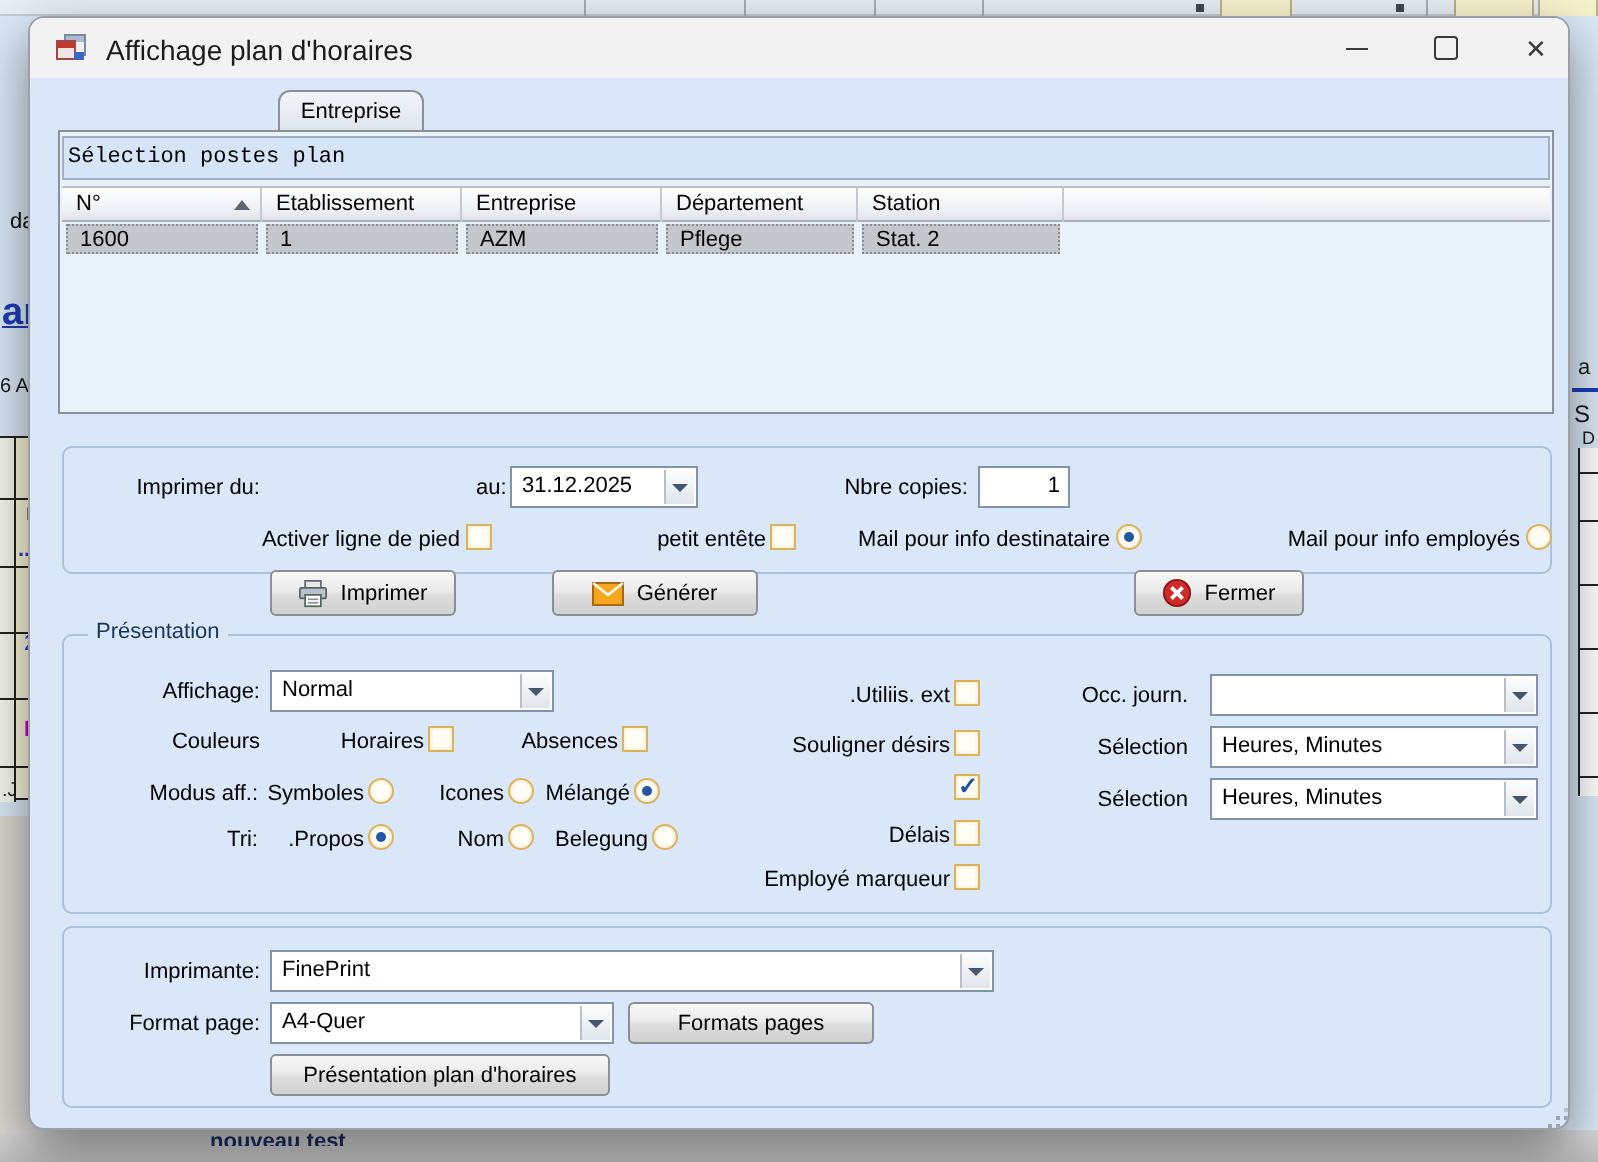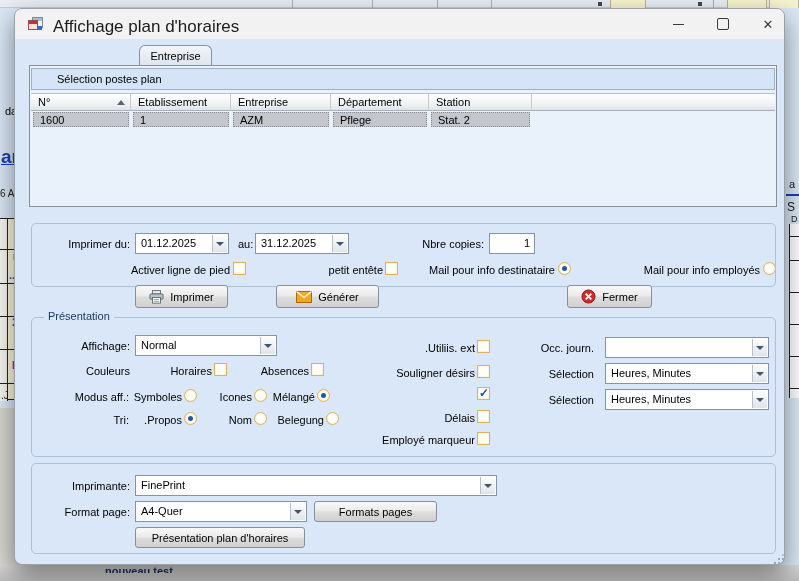--- a/index.html
+++ b/index.html
@@ -33,33 +33,33 @@
   .bgr-table { left:4px; top:216px; width:10px; height:174px; background:#ffffff; border-left:1px solid #222; }
   .bgr-hline { left:0; width:10px; height:1px; background:#222; }
   .bg-bottom { left:0; top:565px; width:799px; height:16px; background:linear-gradient(#d9d9d9,#bcbcbc); overflow:hidden; }
   .bg-bottom-text { position:absolute; left:105px; top:0px; height:8px; overflow:hidden; font-size:11px; font-weight:bold; color:#1a2a5e; line-height:12px; }
 
   
   .dialog { left:14px; top:8px; width:771px; height:557px; background:#d9e7f8; border:1px solid #9aa0a6;
             border-radius:8px; box-shadow:0 10px 26px rgba(0,0,0,.45); overflow:hidden; }
   .titlebar { left:0; top:0; width:100%; height:30px; background:#f2f2f2; }
   .title-icon { left:12px; top:7px; width:16px; height:16px; }
-  .title-text { left:38px; top:8px; font-size:17px; color:#1b1b1b; white-space:nowrap; }
+  .title-text { left:38px; top:8px; font-size:14px; color:#1b1b1b; white-space:nowrap; }
   .wbtn { top:3px; width:34px; height:24px; display:flex; align-items:center; justify-content:center; }
   .wmin::after { content:""; display:block; width:11px; height:1px; background:#3a3a3a; }
   .wmax::after { content:""; display:block; width:10px; height:10px; border:1px solid #3a3a3a; border-radius:2px; }
   .wclose::after { content:"✕"; font-size:13px; color:#3a3a3a; }
 
   
   .tab { display:flex; align-items:center; justify-content:center; font-size:11px; color:#000;
          border:1px solid #8a9099; border-bottom:none; border-radius:6px 6px 0 0; }
   .tab-active { left:21px; top:32px; width:101px; height:25px; z-index:3; background:linear-gradient(#ffffff,#edf3fa); }
   .tab-idle   { left:124px; top:36px; width:73px; height:21px; background:linear-gradient(#f2f5f9,#dde4ec); }
   .pnl { left:14px; top:56px; width:748px; height:142px; background:#e9f1fb; border:1px solid #8a9099; z-index:2; }
-  .selbar { left:1px; top:2px; width:744px; height:22px; background:#d5e4f6; border:1px solid #9fb0c4; font-size:11px; padding:4px 0 0 25px; color:#000; }
+  .selbar { left:1px; top:2px; width:744px; height:22px; background:#d5e4f6; border:1px solid #9fb0c4; font-size:11px; padding:4px 0 0 2px; color:#000;font-family:Liberation Mono, monospace; }
   .ghead { left:1px; top:27px; width:744px; height:18px; background:linear-gradient(#ffffff,#edf0f4 70%,#dfe3e8); border-top:1px solid #b8c0ca; border-bottom:1px solid #a8b0ba; }
   .gcell { top:0; height:17px; border-right:1px solid #c3cad2; font-size:11px; padding:2px 0 0 7px; color:#000; }
   .sort-up { left:86px; top:6px; width:0; height:0; border:4px solid transparent; border-bottom:5px solid #5a6570; border-top:none; }
   .grow { left:1px; top:45px; width:744px; height:17px; background:#e9f1fb; }
   .rcell { top:1px; height:15px; background:#c3c7cc; border:1px dotted #878d95; font-size:11px; padding:1px 0 0 6px; color:#000; }
 
   
   .gp { border:1px solid #abc0da; border-radius:5px; }
   .gp1 { left:16px; top:214px; width:745px; height:64px; }
   .gp2 { left:16px; top:308px; width:745px; height:140px; }
@@ -183,24 +183,20 @@
         <div class="abs rcell" style="left:2px;width:96px">1600</div>
         <div class="abs rcell" style="left:102px;width:96px">1</div>
         <div class="abs rcell" style="left:202px;width:96px">AZM</div>
         <div class="abs rcell" style="left:302px;width:94px">Pflege</div>
         <div class="abs rcell" style="left:400px;width:99px">Stat. 2</div>
       </div>
     </div>
 
     <div class="abs gp gp1">
       <div class="abs lb ra" style="left:18px;top:13px;width:80px">Imprimer du:</div>
-      <div class="abs cmb" style="left:103px;top:9px;width:94px;height:21px">
-        <span class="v">01.12.2025</span>
-        <span class="ar"></span>
-      </div>
       <div class="abs lb" style="left:206px;top:13px">au:</div>
       <div class="abs cmb" style="left:223px;top:9px;width:94px;height:21px">
         <span class="v">31.12.2025</span>
         <span class="ar"></span>
       </div>
       <div class="abs lb ra" style="left:372px;top:13px;width:80px">Nbre copies:</div>
       <div class="abs tx" style="left:457px;top:9px;width:46px;height:21px">1</div>
 
       <div class="abs lb ra" style="left:60px;top:39px;width:138px">Activer ligne de pied</div>
       <div class="abs cb" style="left:201px;top:38px"></div>

